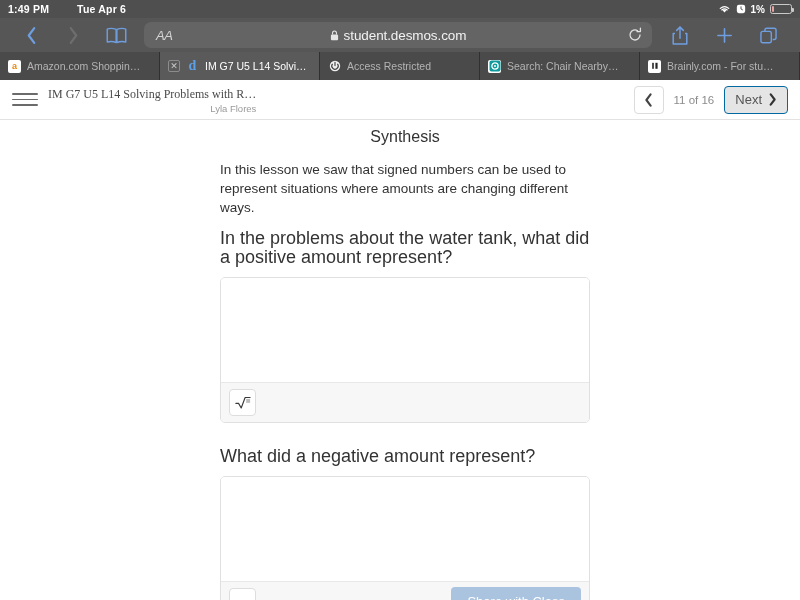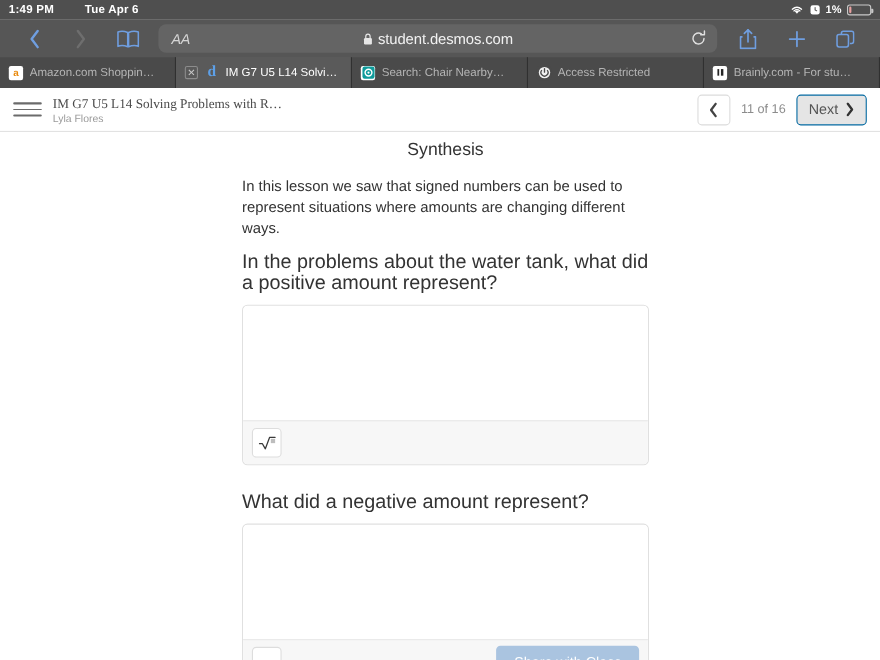--- a/index.html
+++ b/index.html
@@ -165,20 +165,21 @@
     font-size: 12px;
     color: #4a4a4a;
     line-height: 18px;
     white-space: nowrap;
     overflow: hidden;
   }
   .lesson-author {
     font-size: 9.5px;
     color: #9a9a9a;
     line-height: 12px;
+    text-align: right;
   }
   .header-nav { margin-left: auto; display: flex; align-items: center; gap: 10px; }
   .prev-btn {
     width: 30px; height: 28px;
     border: 1px solid #dcdcdc;
     border-radius: 4px;
     background: #ffffff;
     display: flex; align-items: center; justify-content: center;
   }
   .prev-btn svg { width: 9px; height: 14px; }
@@ -357,38 +358,38 @@
   <div class="tab">
     <span class="favicon fav-amazon">a</span>
     <span class="tab-title">Amazon.com Shoppin…</span>
   </div>
   <div class="tab active">
     <span class="tab-close">✕</span>
     <span class="favicon fav-desmos">d</span>
     <span class="tab-title">IM G7 U5 L14 Solving…</span>
   </div>
   <div class="tab">
+    <span class="favicon fav-access">
+      <svg viewBox="0 0 12 12" width="12" height="12">
+        <circle cx="6" cy="6" r="5.2" fill="#f0f0f0"></circle>
+        <path d="M6 2.4 V5.6" stroke="#4a4a4a" stroke-width="1.2" stroke-linecap="round"></path>
+        <path d="M3.6 3.8 A3.2 3.2 0 1 0 8.4 3.8" fill="none" stroke="#4a4a4a" stroke-width="1.2"></path>
+      </svg>
+    </span>
+    <span class="tab-title">Access Restricted</span>
+  </div>
+  <div class="tab">
     <span class="favicon fav-search">
       <svg viewBox="0 0 12 12" width="12" height="12">
         <rect x="0.5" y="0.5" width="11" height="11" rx="2" fill="#0f9b9b"></rect>
         <circle cx="6" cy="6" r="3.1" fill="none" stroke="#ffffff" stroke-width="1.3"></circle>
         <circle cx="6" cy="6" r="1" fill="#ffffff"></circle>
       </svg>
     </span>
     <span class="tab-title">Search: Chair Nearby…</span>
-  </div>
-  <div class="tab">
-    <span class="favicon fav-access">
-      <svg viewBox="0 0 12 12" width="12" height="12">
-        <circle cx="6" cy="6" r="5.2" fill="#f0f0f0"></circle>
-        <path d="M6 2.4 V5.6" stroke="#4a4a4a" stroke-width="1.2" stroke-linecap="round"></path>
-        <path d="M3.6 3.8 A3.2 3.2 0 1 0 8.4 3.8" fill="none" stroke="#4a4a4a" stroke-width="1.2"></path>
-      </svg>
-    </span>
-    <span class="tab-title">Access Restricted</span>
   </div>
   <div class="tab">
     <span class="favicon fav-brainly">
       <svg viewBox="0 0 12 12" width="12" height="12">
         <rect x="0.5" y="0.5" width="11" height="11" rx="1.5" fill="#ffffff"></rect>
         <rect x="3.2" y="2.8" width="1.6" height="6" fill="#262626"></rect>
         <rect x="6.4" y="2.8" width="2.2" height="6" fill="#262626"></rect>
       </svg>
     </span>
     <span class="tab-title">Brainly.com - For stu…</span>

